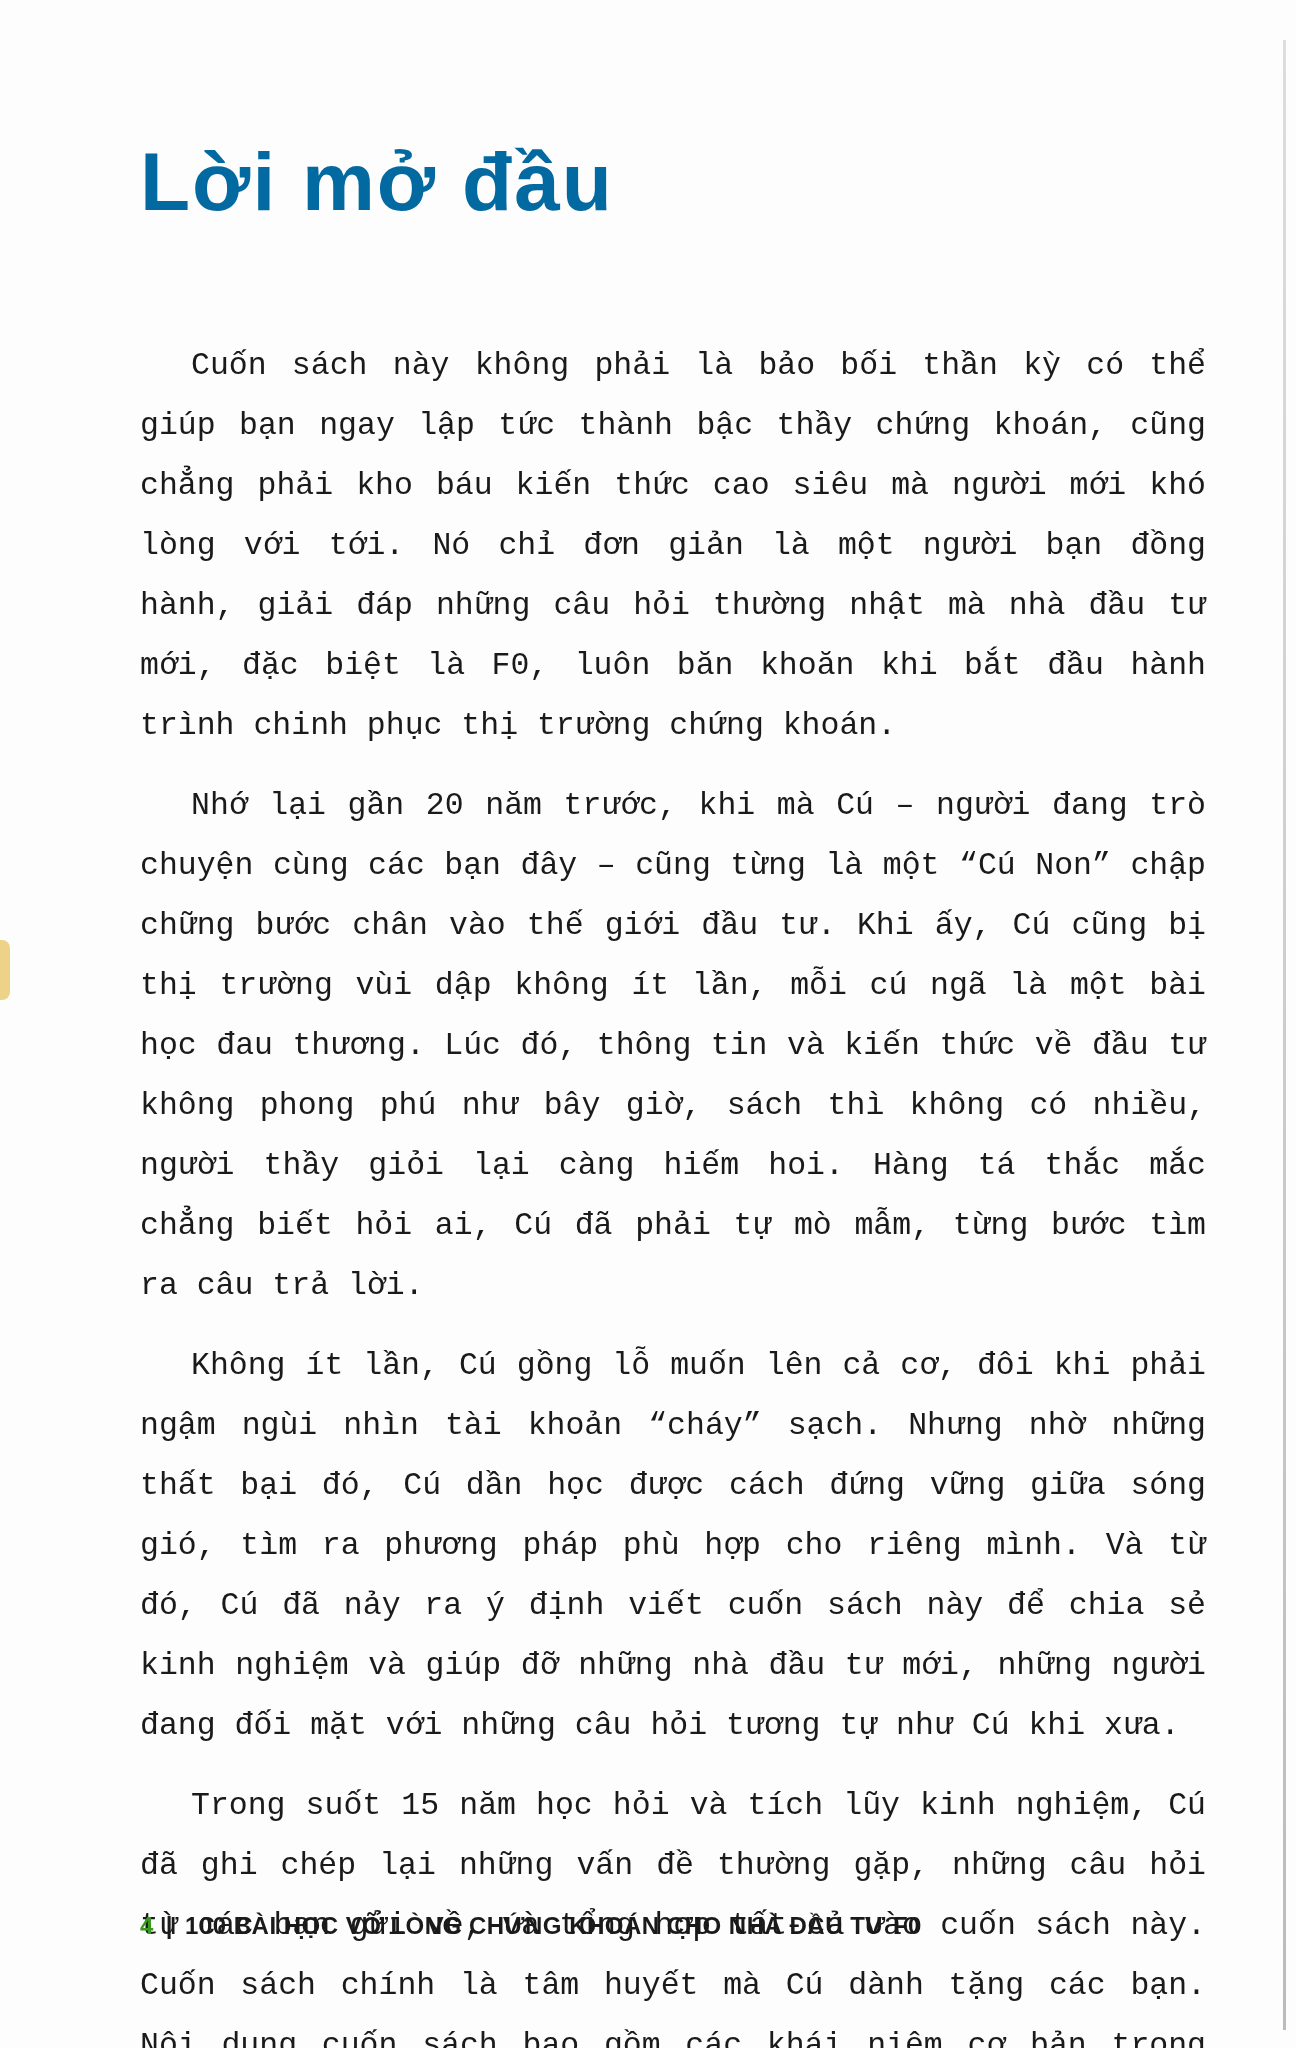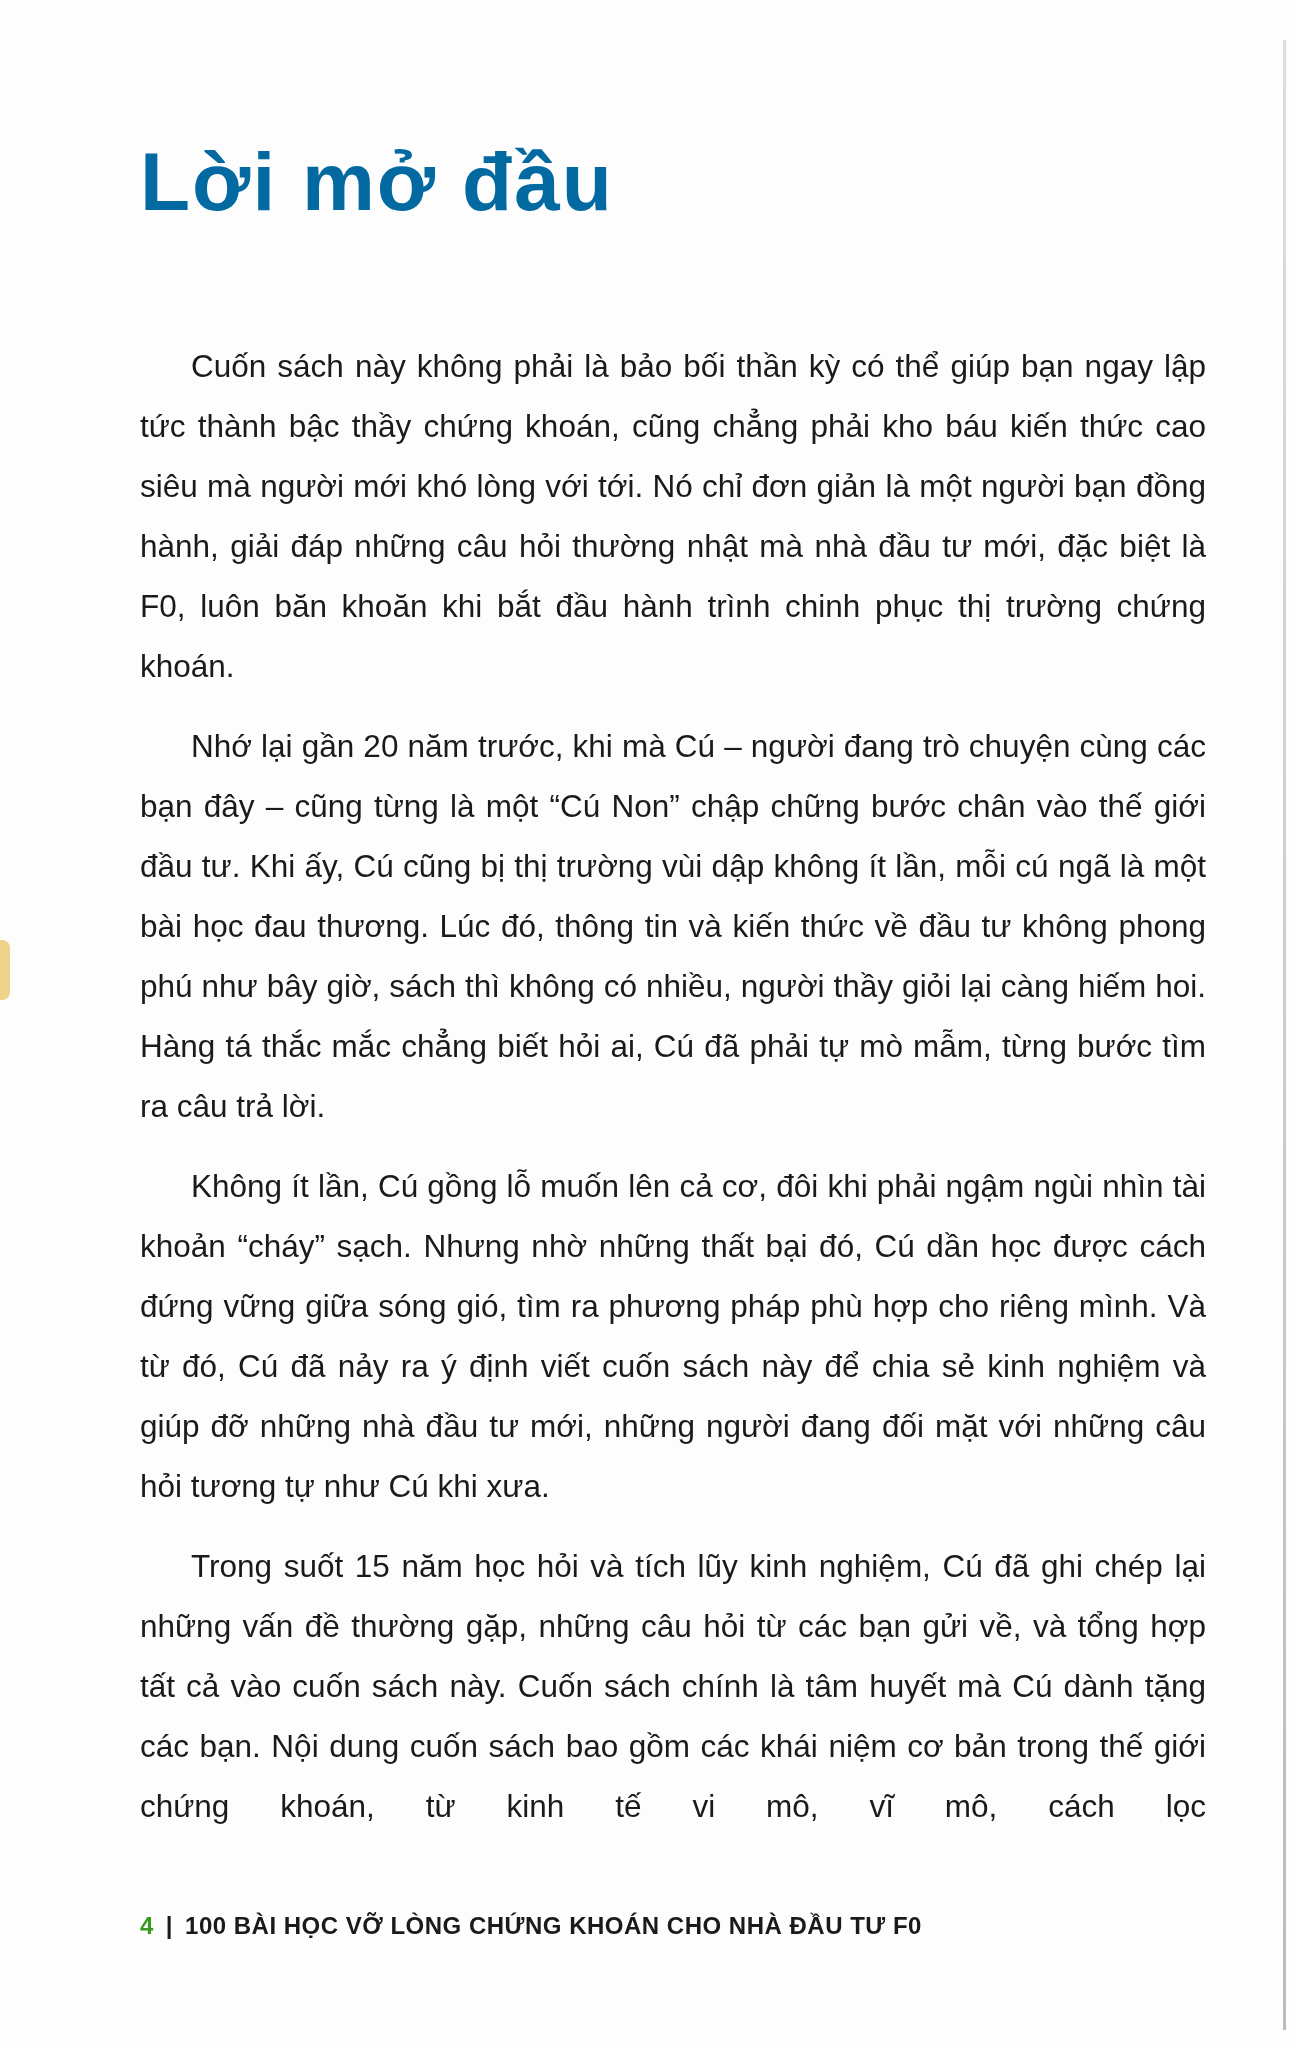--- a/index.html
+++ b/index.html
@@ -1,21 +1,21 @@
 <!DOCTYPE html>
 <html><head>
 <meta charset="utf-8">
 <style>
   html, body { margin:0; padding:0; }
   body { width:1296px; height:2048px; background:#fdfdfd; position:relative; overflow:hidden; font-family:"Liberation Sans", sans-serif; color:#1a1a1a; }
   .page-edge { position:absolute; right:10px; top:40px; width:3px; height:1990px; background:linear-gradient(#ddd,#bbb); }
   .smudge { position:absolute; left:0; top:940px; width:10px; height:60px; background:#e8c86a; border-radius:0 8px 8px 0; opacity:.8; }
   .title { position:absolute; left:140px; top:135px; font-size:82px; font-weight:bold; color:#0369a1; letter-spacing:2px; margin:0; }
   .body { position:absolute; left:140px; top:336px; width:1066px; font-size:31.5px; line-height:60px; }
-  .body p { margin:0 0 20px 0; text-indent:51px; text-align:justify; text-align-last:left; }
+  .body p { margin:0 0 20px 0; text-indent:51px; text-align:justify; text-align-last:left;font-family:Liberation Mono, monospace; }
   .footer { position:absolute; left:140px; top:1912px; font-size:24px; font-weight:bold; letter-spacing:0.5px; }
   .footer .num { color:#3a9a1f; }
   .footer .sep { margin:0 12px; }
 </style>
 </head>
 <body>
 
 <div class="page-edge"></div>
 <div class="smudge"></div>
 

